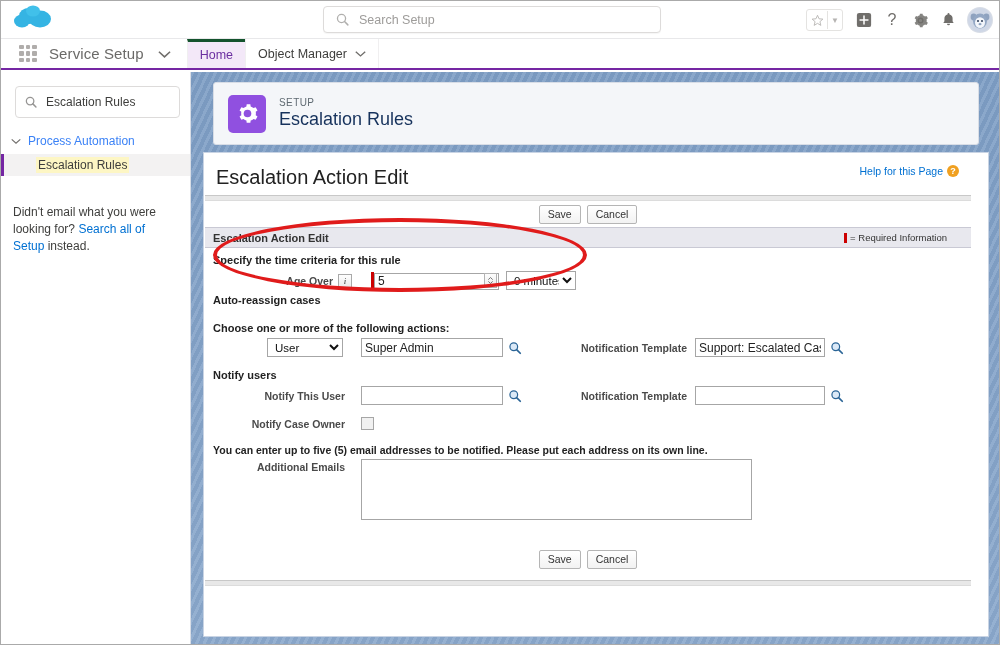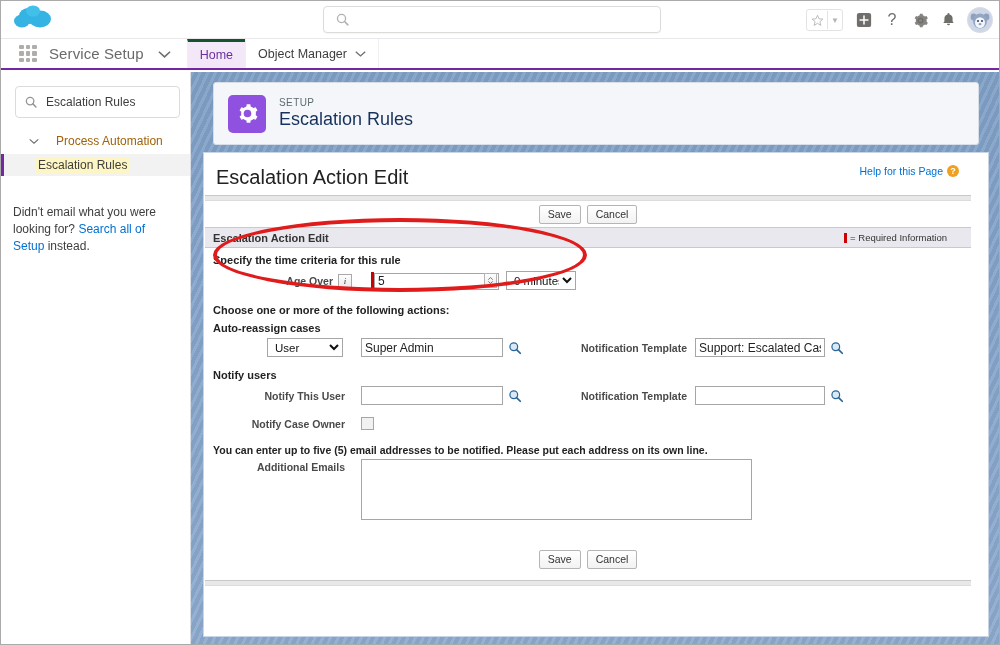--- a/index.html
+++ b/index.html
@@ -118,24 +118,23 @@
   }
   .side-search svg { margin-left: 9px; opacity: .6; }
   .side-search input {
     border: none; outline: none; background: transparent;
     font-size: 12px; color: #3e3e3c; margin-left: 7px; width: 120px;
     font-family: "Liberation Sans", sans-serif;
   }
   .tree-section {
     margin-top: 16px;
     display: flex; align-items: center;
-    padding-left: 28px;
-    font-size: 12px; color: #a16207;
+    padding-left: 10px;
+    font-size: 12px; color: #3b82f6;
     cursor: pointer;
-    gap: 10px;
   }
   .tree-section .tchev { margin-right: 7px; color: #706e6b; }
   .tree-item {
     margin-top: 6px;
     height: 22px;
     display: flex; align-items: center;
     padding-left: 32px;
     font-size: 12px;
     background: #f3f2f2;
     border-left: 3px solid #7526a3;
@@ -332,20 +331,21 @@
         <ellipse cx="20" cy="8" rx="7" ry="5.5" fill="#41c0ea"></ellipse>
       </g>
     </svg>
   </div>
 
   <div class="setup-search">
     <svg width="13" height="13" viewBox="0 0 16 16">
       <circle cx="6.8" cy="6.8" r="5" fill="none" stroke="#706e6b" stroke-width="1.6"></circle>
       <line x1="10.5" y1="10.5" x2="14.6" y2="14.6" stroke="#706e6b" stroke-width="1.8" stroke-linecap="round"></line>
     </svg>
+    <input placeholder="Search Setup" style="">
   </div>
 
   <div class="header-icons">
     <div class="fav-group">
       <div class="hicon" style="width:20px;height:20px">
         <svg width="13" height="13" viewBox="0 0 16 16">
           <polygon points="8,1.6 9.9,5.9 14.6,6.3 11,9.4 12.1,14 8,11.5 3.9,14 5,9.4 1.4,6.3 6.1,5.9" fill="none" stroke="#b6b4b2" stroke-width="1.1"></polygon>
         </svg>
       </div>
       <div class="sep"></div>
@@ -500,22 +500,22 @@
               <polyline points="1.5,4 4,1.6 6.5,4" fill="none" stroke="#666" stroke-width="1"></polyline>
               <polyline points="1.5,6 4,8.4 6.5,6" fill="none" stroke="#666" stroke-width="1"></polyline>
             </svg>
           </span>
         </span>
         <select class="sel" style="width:70px;margin-left:7px;">
           <option>0 minutes</option>
         </select>
       </div>
 
+      <div class="sub-label" style="padding-top:4px;">Auto-reassign cases</div>
       <div class="sub-label" style="padding-top:14px;">Choose one or more of the following actions:</div>
-      <div class="sub-label" style="padding-top:4px;">Auto-reassign cases</div>
 
       <div class="frow" style="margin-top:2px;">
         <select class="sel" style="width:76px;margin-left:62px;">
           <option>User</option>
         </select>
         <input class="txt" style="width: 142px; height: 19px; margin-left: 18px;" value="Super Admin">
         <span class="lookup">
           <svg width="14" height="14" viewBox="0 0 16 16">
             <circle cx="6.6" cy="6.6" r="4.4" fill="#dbe9f7" stroke="#2a6496" stroke-width="1.4"></circle>
             <line x1="9.8" y1="9.8" x2="14" y2="14" stroke="#2a6496" stroke-width="2" stroke-linecap="round"></line>

